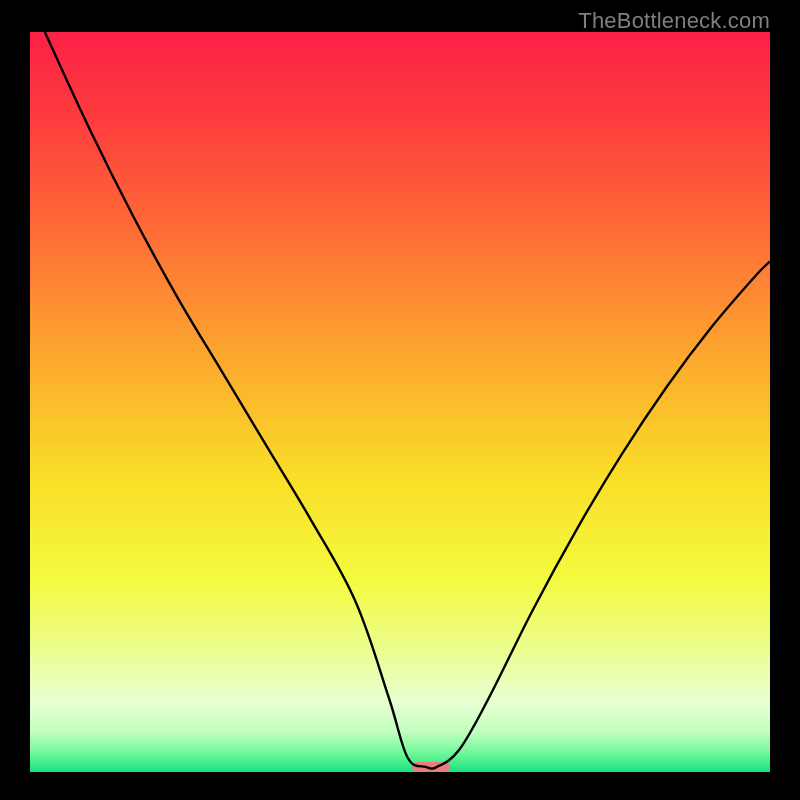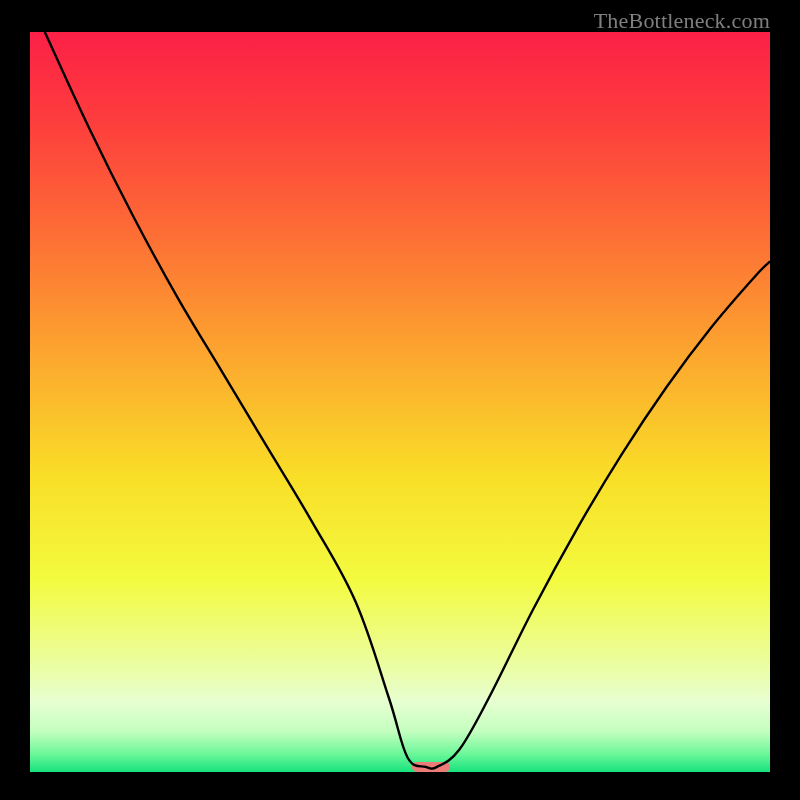--- a/index.html
+++ b/index.html
@@ -36,21 +36,20 @@
     inset: 0;
   }
   .watermark {
     position: absolute;
     top: 8px;
     right: 30px;
     color: #7f7f7f;
     font-size: 22px;
     font-weight: 500;
     letter-spacing: 0.2px;
-    font-family: Liberation Serif, serif;
   }
   .marker {
     position: absolute;
     background: #ed7b78;
     border-radius: 999px;
   }
 </style>
 </head>
 <body>
 

